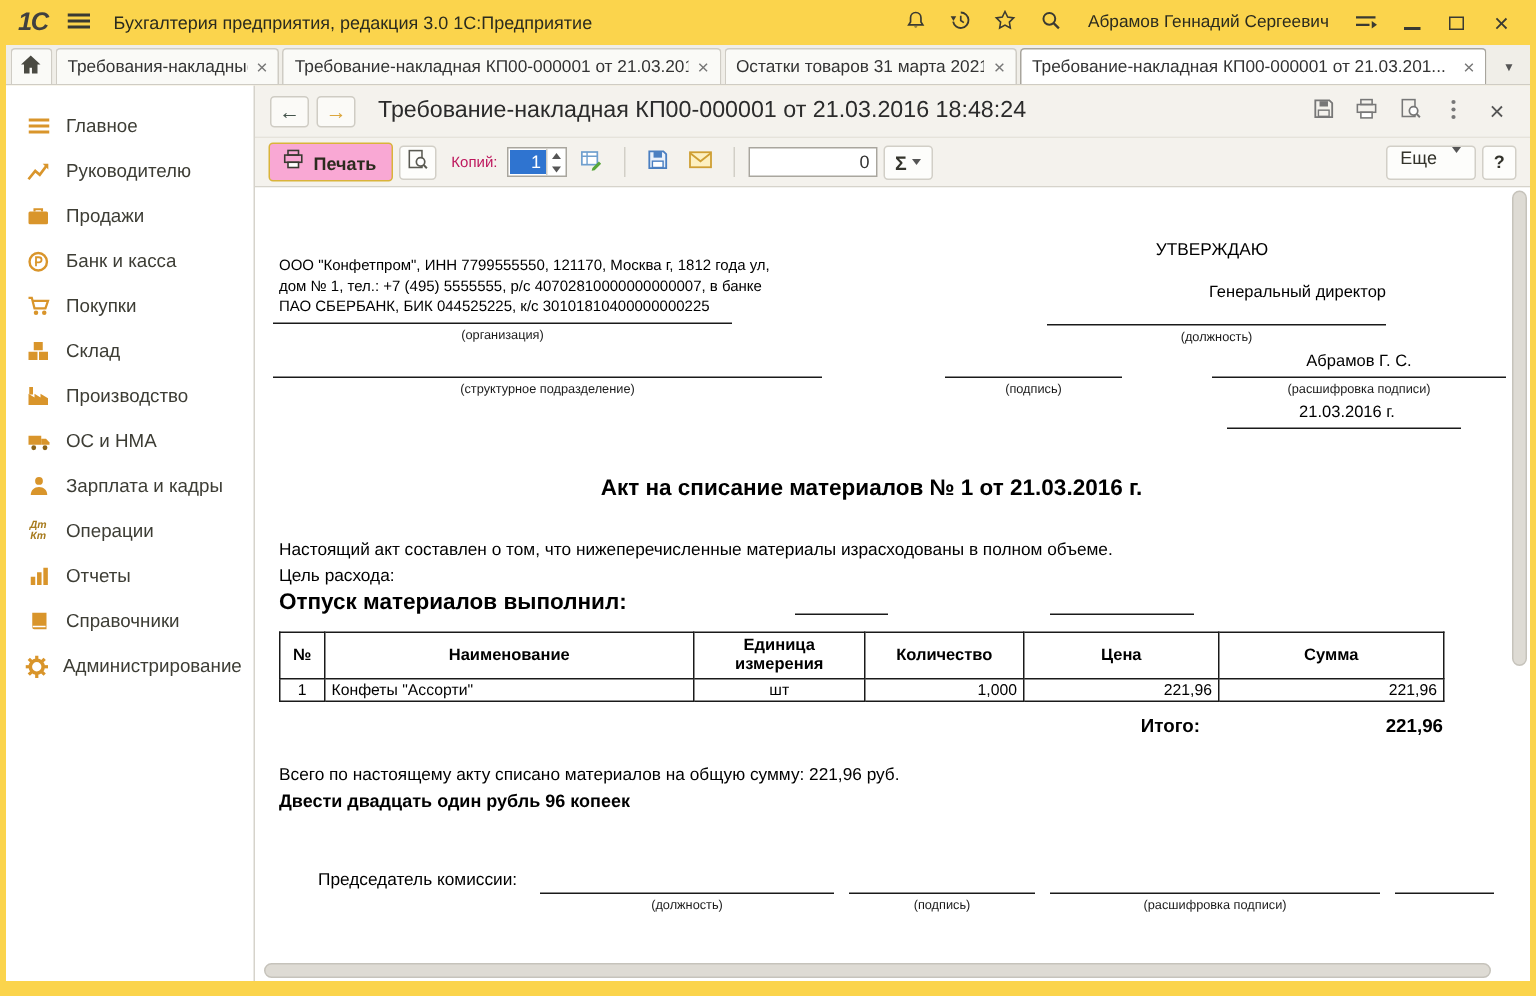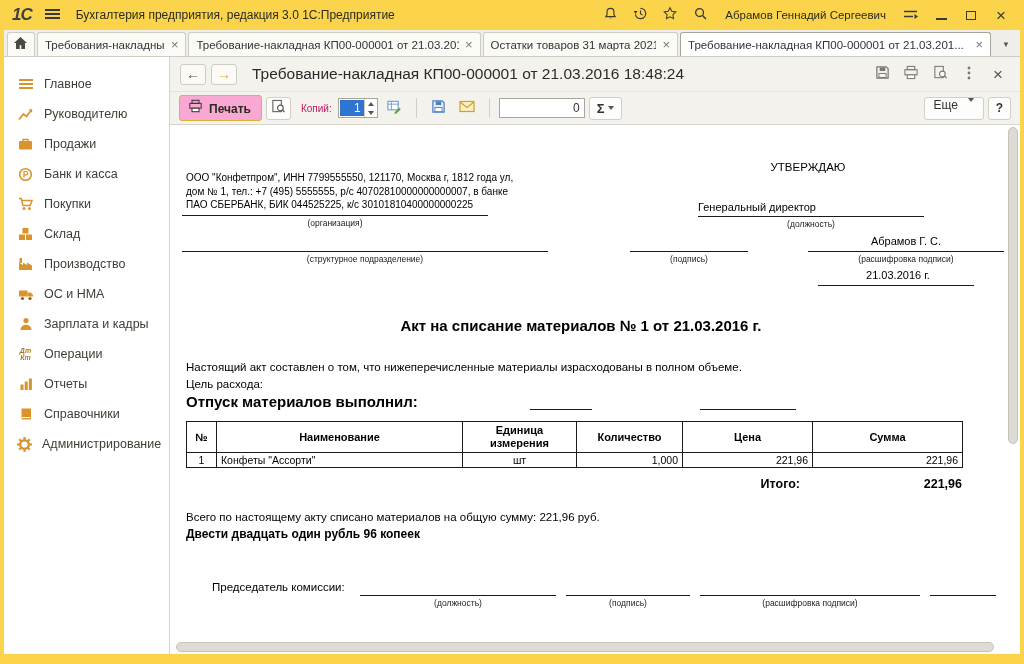--- a/index.html
+++ b/index.html
@@ -72,21 +72,21 @@
   .u { height:1px; background:#1a1a1a; }
   .cap { font-size:8.5px; text-align:center; color:#1a1a1a; }
 
   .org-block { left:8px; top:46px; font-size:10px; line-height:13.5px; white-space:nowrap; }
   .org-u { left:4px; top:90px; width:306px; }
   .org-cap { left:4px; top:93px; width:306px; }
   .struct-u { left:4px; top:126px; width:366px; }
   .struct-cap { left:4px; top:129px; width:366px; }
 
   .approve { left:500px; top:36px; width:260px; text-align:center; font-size:11.5px; }
-  .pos { left:520px; top:76px; width:226px; text-align:left; font-size:11px; }
+  .pos { left:520px; top:64px; width:226px; text-align:right; font-size:11px; }
   .pos-u { left:520px; top:91px; width:226px; }
   .pos-cap { left:520px; top:94px; width:226px; }
   .sign-u { left:452px; top:126px; width:118px; }
   .sign-cap { left:452px; top:129px; width:118px; }
   .name { left:630px; top:110px; width:196px; text-align:center; font-size:11px; }
   .name-u { left:630px; top:126px; width:196px; }
   .name-cap { left:630px; top:129px; width:196px; }
   .adate { left:650px; top:144px; width:140px; text-align:center; font-size:11px; }
   .date-u { left:640px; top:160px; width:156px; }
 

